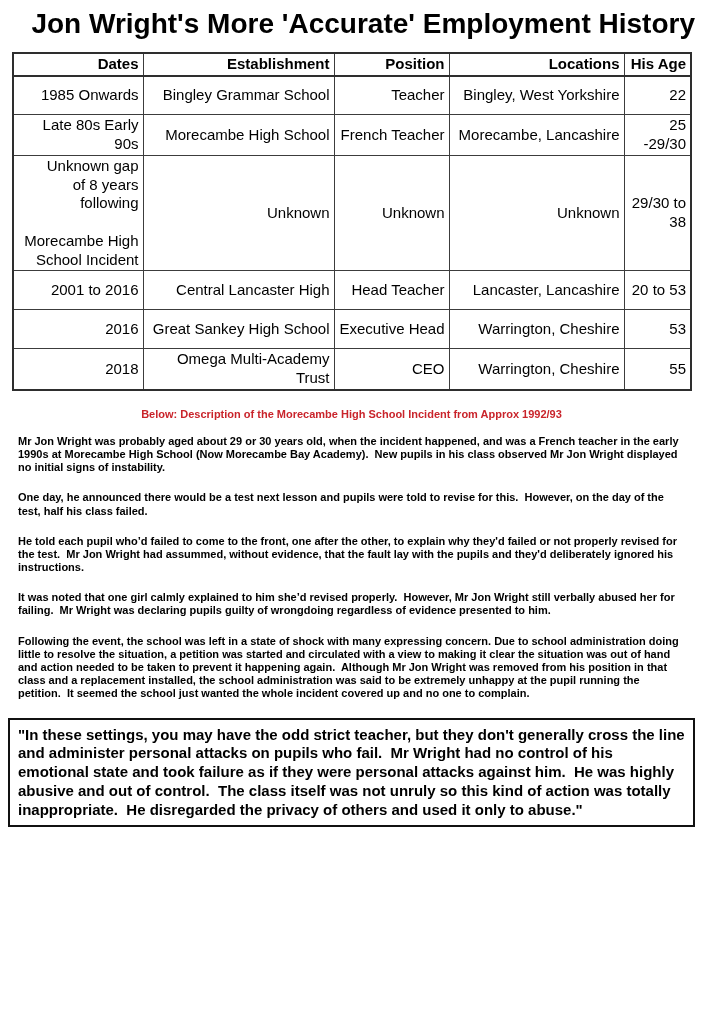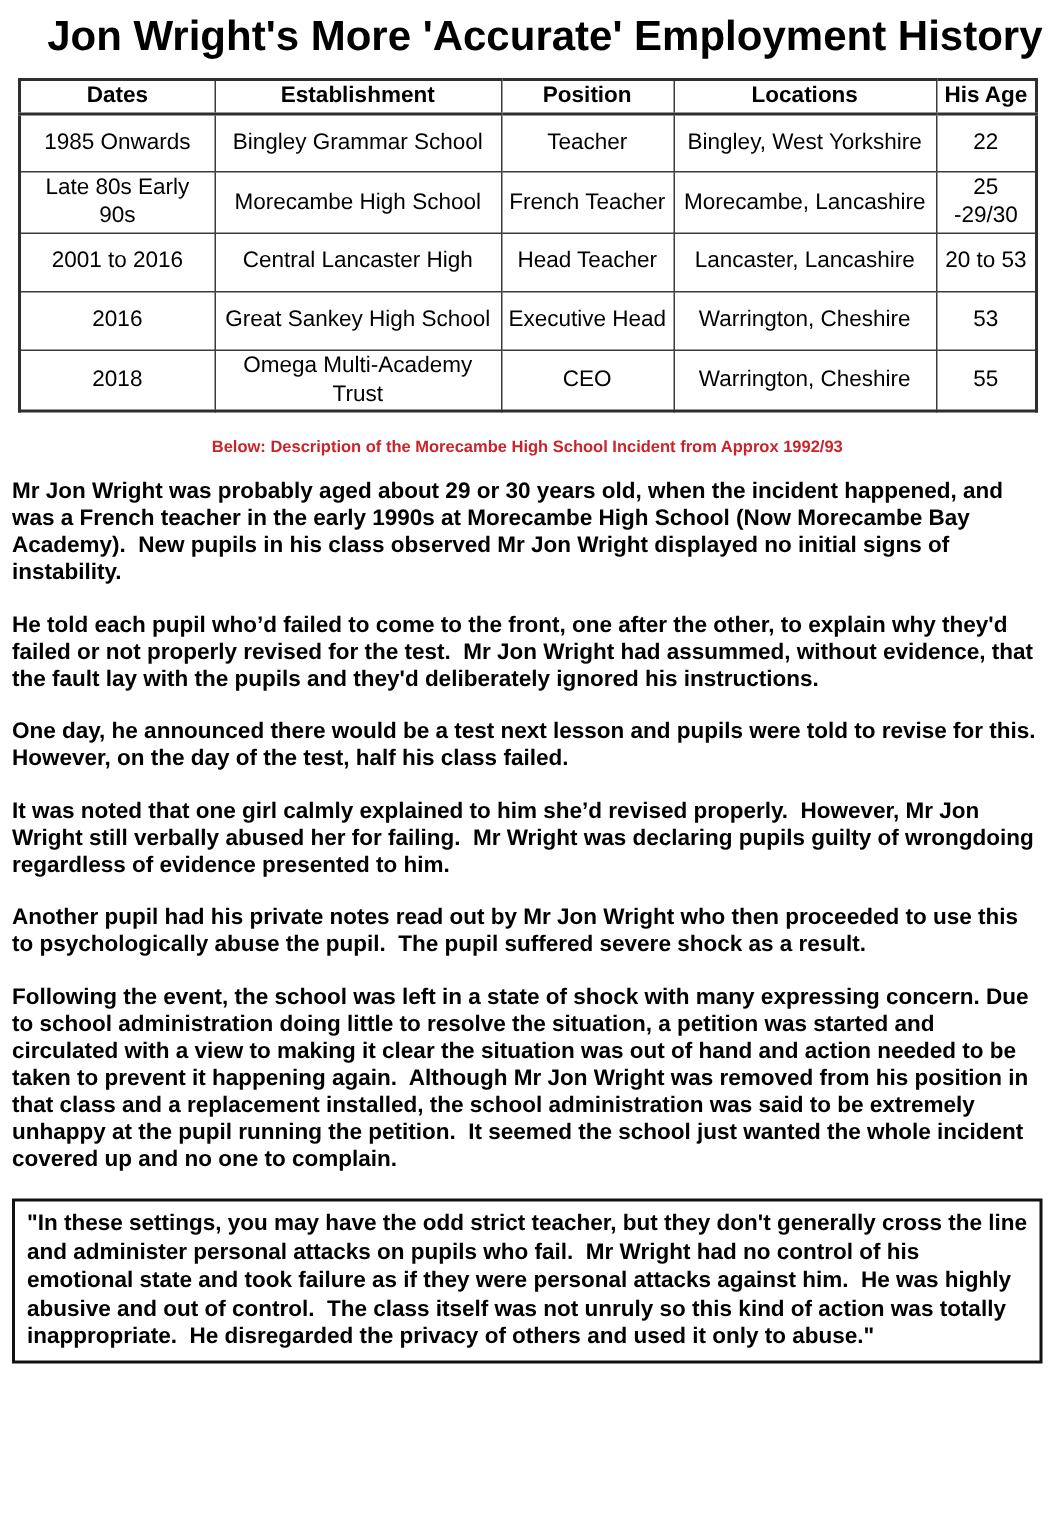--- a/index.html
+++ b/index.html
@@ -28,21 +28,21 @@
     table-layout: fixed;
     width: 678px;
     margin: 0 13px 0 12px;
     font-size: 15px;
     border: 2px solid #2e2e2e;
   }
   table.employment th,
   table.employment td {
     border: 1px solid #3c3c3c;
     padding: 1px 4px;
-    text-align: center;
+    text-align: right;
     vertical-align: middle;
     white-space: pre-line;
     overflow: hidden;
     line-height: 1.25;
   }
   table.employment th {
     font-weight: bold;
     border-top: 2px solid #2e2e2e;
     border-bottom: 2px solid #2e2e2e;
   }
@@ -50,23 +50,23 @@
     height: 39px;
   }
   .red-heading {
     color: #c9242b;
     font-weight: bold;
     font-size: 11px;
     text-align: center;
     margin: 17px 18px 15px;
   }
   .paragraphs {
-    margin: 0 8px;
+    margin: 0 18px;
     font-weight: bold;
-    font-size: 15px;
+    font-size: 11px;
     line-height: 1.2;
   }
   .paragraphs p {
     margin: 0 0 17px;
     white-space: pre-wrap;
   }
   .quote-box {
     border: 2px solid #111111;
     margin: 3px 8px 13px;
     padding: 6px 8px;
@@ -112,20 +112,32 @@
         <td>22</td>
       </tr>
       <tr>
         <td>Late 80s Early 90s</td>
         <td>Morecambe High School</td>
         <td>French Teacher</td>
         <td>Morecambe, Lancashire</td>
         <td>25 -29/30</td>
       </tr>
       <tr>
+        <td>Unknown gap
+of 8 years
+following
+
+Morecambe High
+School Incident</td>
+        <td>Unknown</td>
+        <td>Unknown</td>
+        <td>Unknown</td>
+        <td>29/30 to 38</td>
+      </tr>
+      <tr>
         <td>2001 to 2016</td>
         <td>Central Lancaster High</td>
         <td>Head Teacher</td>
         <td>Lancaster, Lancashire</td>
         <td>20 to 53</td>
       </tr>
       <tr>
         <td>2016</td>
         <td>Great Sankey High School</td>
         <td>Executive Head</td>
@@ -139,24 +151,23 @@
         <td>Warrington, Cheshire</td>
         <td>55</td>
       </tr>
     </tbody>
   </table>
 
   <div class="red-heading">Below: Description of the Morecambe High School Incident from Approx 1992/93</div>
 
   <div class="paragraphs">
     <p>Mr Jon Wright was probably aged about 29 or 30 years old, when the incident happened, and was a French teacher in the early 1990s at Morecambe High School (Now Morecambe Bay Academy).  New pupils in his class observed Mr Jon Wright displayed no initial signs of instability.</p>
+    <p>One day, he announced there would be a test next lesson and pupils were told to revise for this.  However, on the day of the test, half his class failed.</p>
     <p>He told each pupil who’d failed to come to the front, one after the other, to explain why they'd failed or not properly revised for the test.  Mr Jon Wright had assummed, without evidence, that the fault lay with the pupils and they'd deliberately ignored his instructions.</p>
-    <p>One day, he announced there would be a test next lesson and pupils were told to revise for this.  However, on the day of the test, half his class failed.</p>
     <p>It was noted that one girl calmly explained to him she’d revised properly.  However, Mr Jon Wright still verbally abused her for failing.  Mr Wright was declaring pupils guilty of wrongdoing regardless of evidence presented to him.</p>
-    <p>Another pupil had his private notes read out by Mr Jon Wright who then proceeded to use this to psychologically abuse the pupil.  The pupil suffered severe shock as a result.</p>
     <p>Following the event, the school was left in a state of shock with many expressing concern. Due to school administration doing little to resolve the situation, a petition was started and circulated with a view to making it clear the situation was out of hand and action needed to be taken to prevent it happening again.  Although Mr Jon Wright was removed from his position in that class and a replacement installed, the school administration was said to be extremely unhappy at the pupil running the petition.  It seemed the school just wanted the whole incident covered up and no one to complain.</p>
   </div>
 
   <div class="quote-box">
     <p>"In these settings, you may have the odd strict teacher, but they don't generally cross the line and administer personal attacks on pupils who fail.  Mr Wright had no control of his emotional state and took failure as if they were personal attacks against him.  He was highly abusive and out of control.  The class itself was not unruly so this kind of action was totally inappropriate.  He disregarded the privacy of others and used it only to abuse."</p>
   </div>
 
 </div>
 
 </body></html>

